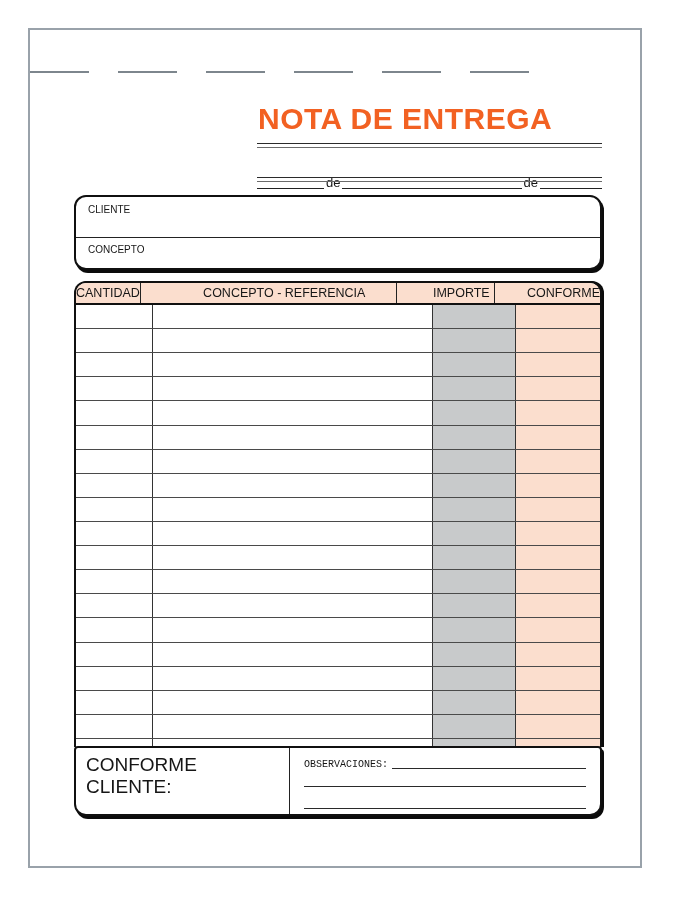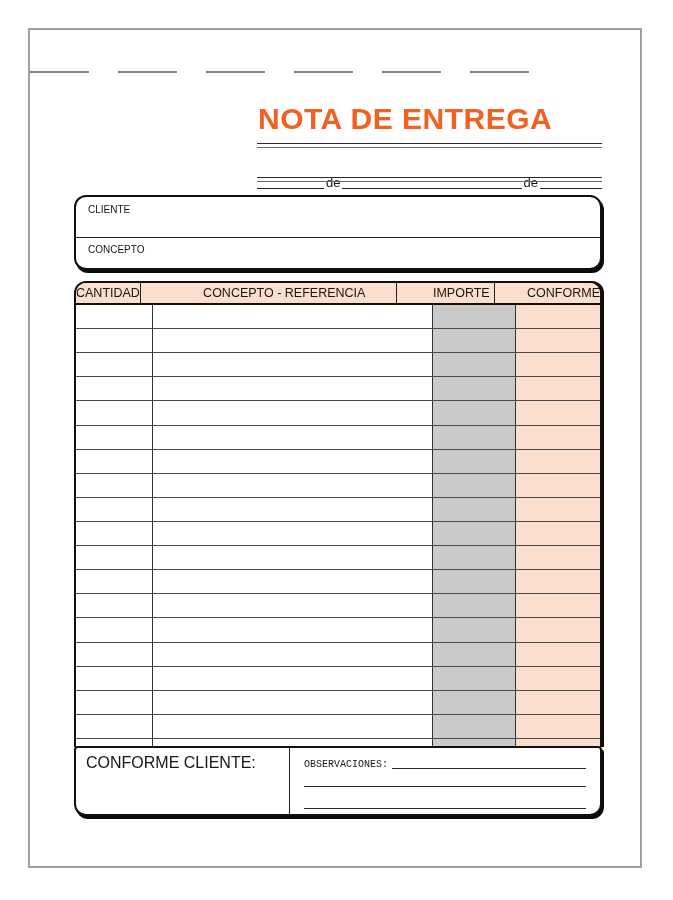--- a/index.html
+++ b/index.html
@@ -67,21 +67,21 @@
   .c-imp{flex:1;}
   .thead .c-cant,.thead .c-conc,.thead .c-prec{border-right-color:#222;}
   .cell-precio{background:var(--gray);}
   .cell-importe{background:var(--pink);}
 
   
   .foot{position:absolute;left:44px;top:716px;width:528px;height:70px;
     background:#fff;border:2.5px solid #101010;border-radius:4px 4px 12px 12px;
     box-shadow:2px 3px 0 #0b0b0b;display:flex;z-index:5;}
   .foot-left{width:214px;flex:none;border-right:1.5px solid #222;
-    padding:6px 10px;font-size:16px;}
+    padding:6px 10px;font-size:19px;}
   .foot-right{flex:1;position:relative;padding:9px 12px 0 14px;font-size:10px;font-family:Liberation Mono, monospace;}
   .obs-row{display:flex;align-items:flex-end;}
   .obs-row .fill-line{flex:1;border-bottom:1.5px solid #2a2a2a;height:12px;margin:0 2px 1px 4px;}
   .obs-line{position:absolute;left:14px;right:14px;border-bottom:1.5px solid #2a2a2a;}
   .obs-line-2{top:38px;}
   .obs-line-3{top:60px;}
 </style>
 </head>
 <body>
 

